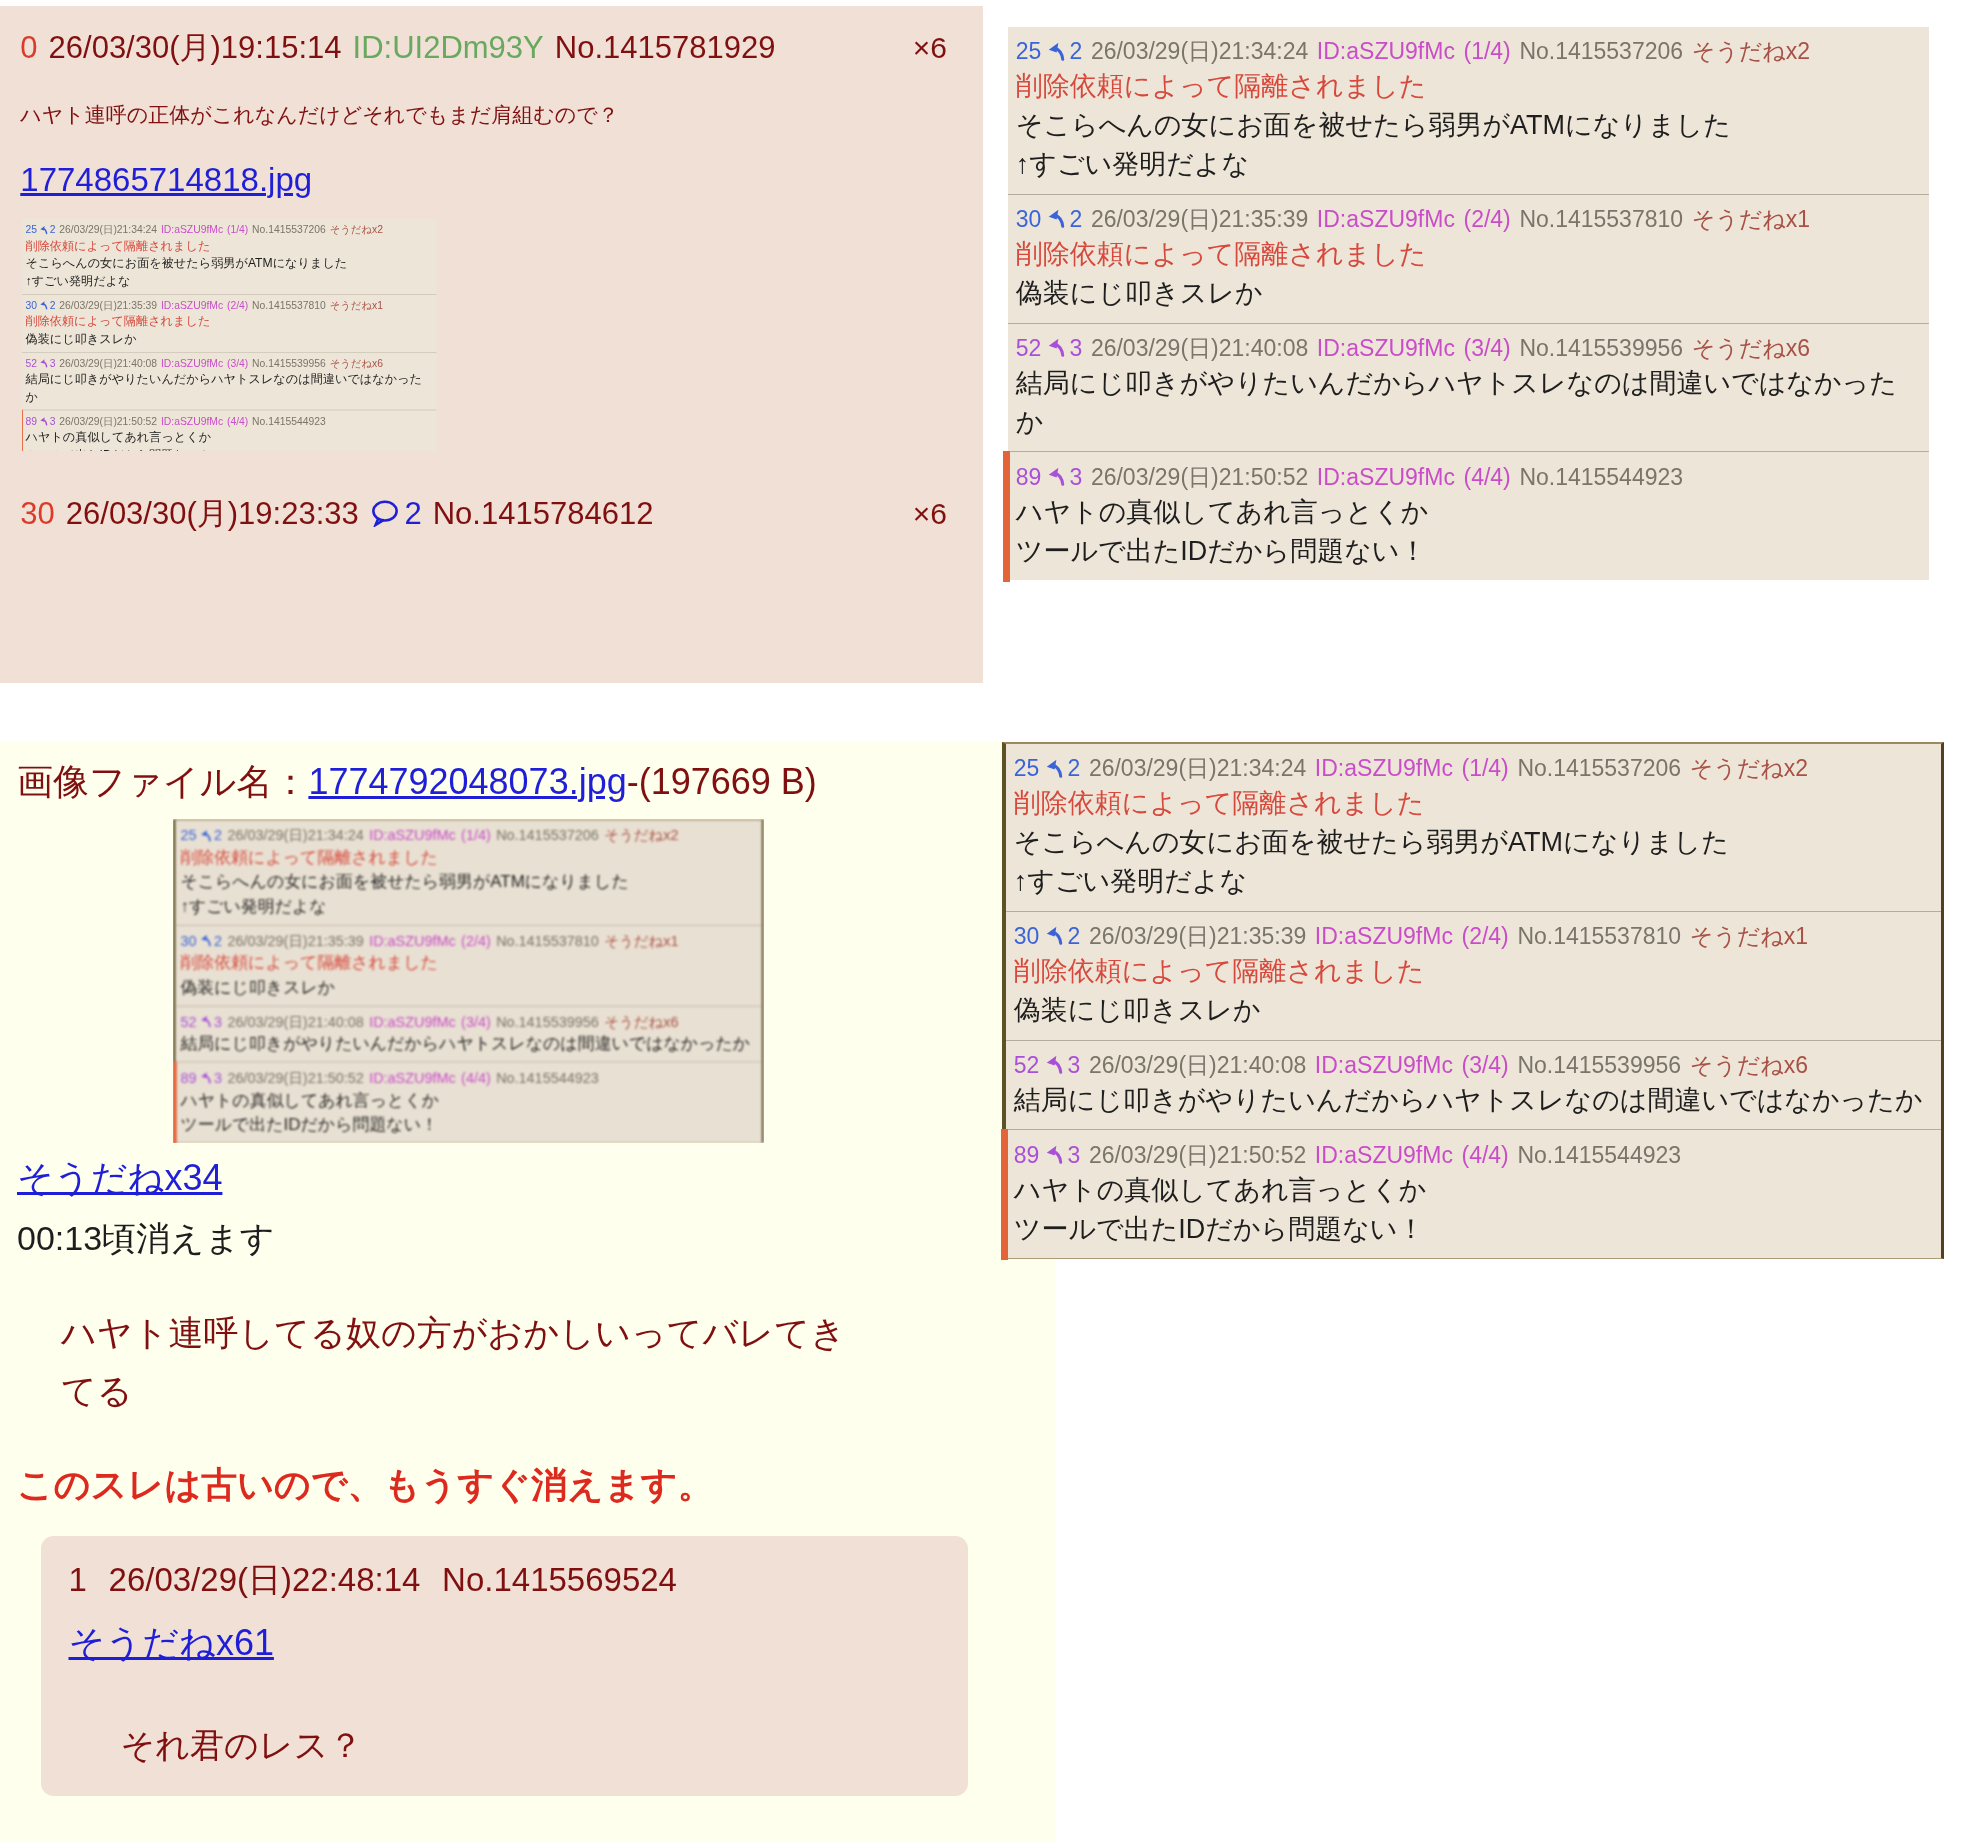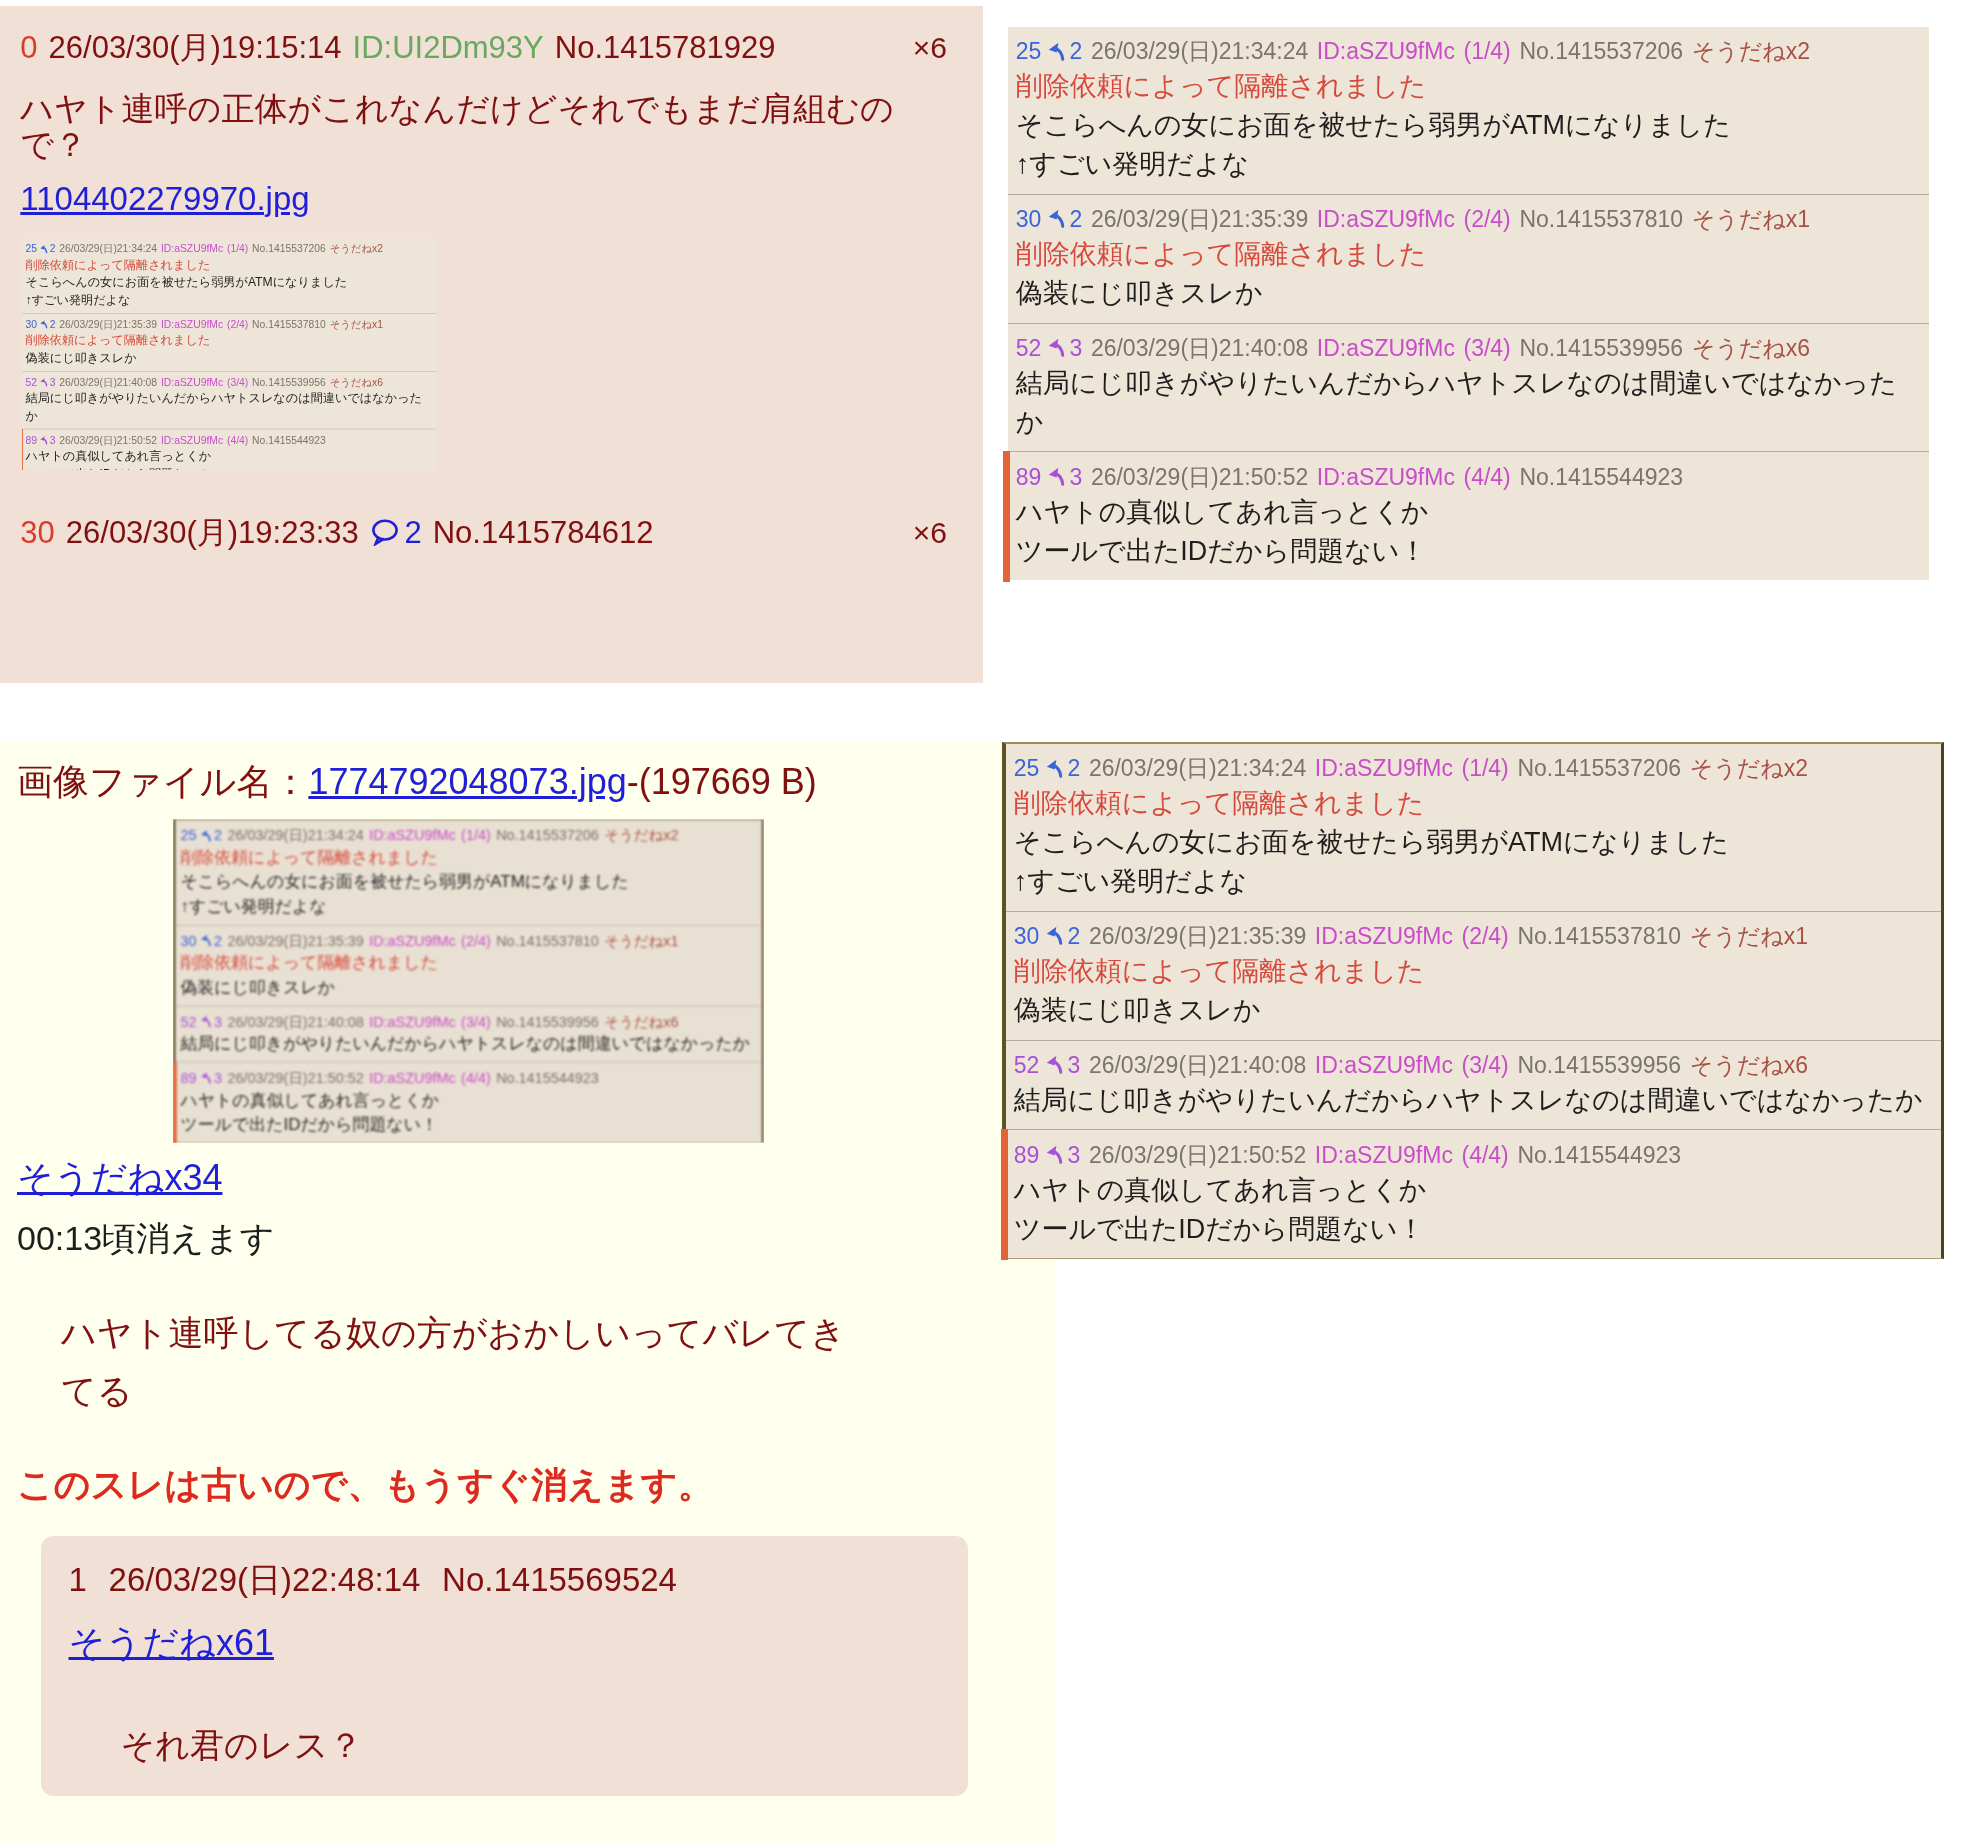--- a/index.html
+++ b/index.html
@@ -8,21 +8,21 @@
 
   
   .op-panel{position:absolute;left:0;top:6.3px;width:983px;height:677px;
     background:var(--pink,#f0e0d6);box-sizing:border-box;padding:20.3px 36px 0 20.3px;}
   .op-header{display:flex;align-items:baseline;font-size:31px;white-space:nowrap;}
   .op-header .num{color:var(--rednum,#dc3b2a);margin-right:11px;}
   .op-header .dt{color:var(--maroon,#801010);margin-right:11px;text-align:center;}
   .op-header .gid{color:var(--green,#68a85f);margin-right:11px;}
   .op-header .no{color:var(--maroon,#801010);}
   .op-header .badge{margin-left:auto;color:var(--maroon,#801010);font-size:30px;}
-  .op-body{font-size:33px;line-height:36px;margin-top:22px;color:var(--maroon,#801010);}
+  .op-body{font-size:21px;line-height:59px;margin-top:16px;color:var(--maroon,#801010);}
   .file-link{display:inline-block;margin-top:17px;font-size:33px;color:var(--blue,#1f1fd8);
     text-decoration:underline;cursor:pointer;}
   .thumb{margin-top:20.3px;margin-left:1.6px;width:415px;height:232px;overflow:hidden;cursor:pointer;}
   .thumb .scaler{transform:scale(0.45);transform-origin:0 0;filter:blur(0.2px);}
   .op-post30{margin-top:42px;}
   .bubble-icon svg{width:30px;height:26.6px;vertical-align:-3.1px;}
   .op-header .bub{color:var(--blue,#1f1fd8);margin-right:11px;display:inline-flex;align-items:baseline;gap:4.7px;}
   .op-lines{margin-top:12.5px;}
   .op-lines div{font-size:33px;line-height:53px;color:var(--maroon,#801010);}
 
@@ -82,21 +82,21 @@
 
   <section class="op-panel">
     <div class="op-header">
       <span class="num">0</span>
       <span class="dt">26/03/30(月)19:15:14</span>
       <span class="gid">ID:UI2Dm93Y</span>
       <span class="no">No.1415781929</span>
       <span class="badge">×6</span>
     </div>
     <div class="op-body">ハヤト連呼の正体がこれなんだけどそれでもまだ肩組むので？</div>
-    <a class="file-link">1104402279970.jpg</a>
+    <a class="file-link">1774865714818.jpg</a>
     <div class="thumb">
       <div class="scaler">
           <div>
             <div class="qpanel">
               <div class="qpost">
                 <div class="qhead"><span class="qnum">25</span><span class="qarrow"><svg viewBox="0 0 24 24" aria-hidden="true">
                       <path d="M2 10 L13 2 L11 13 Z" fill="currentColor"></path>
                       <path d="M9 8 Q17 11 18 21" stroke="currentColor" stroke-width="3.4" fill="none" stroke-linecap="round"></path>
                     </svg></span><span class="qarrowcount">2</span><span class="qdate">26/03/29(日)21:34:24</span><span class="qid">ID:aSZU9fMc</span><span class="qpage">(1/4)</span><span class="qno">No.1415537206</span><span class="qsodane">そうだねx2</span></div>
                 <div class="qdeleted">削除依頼によって隔離されました</div>

